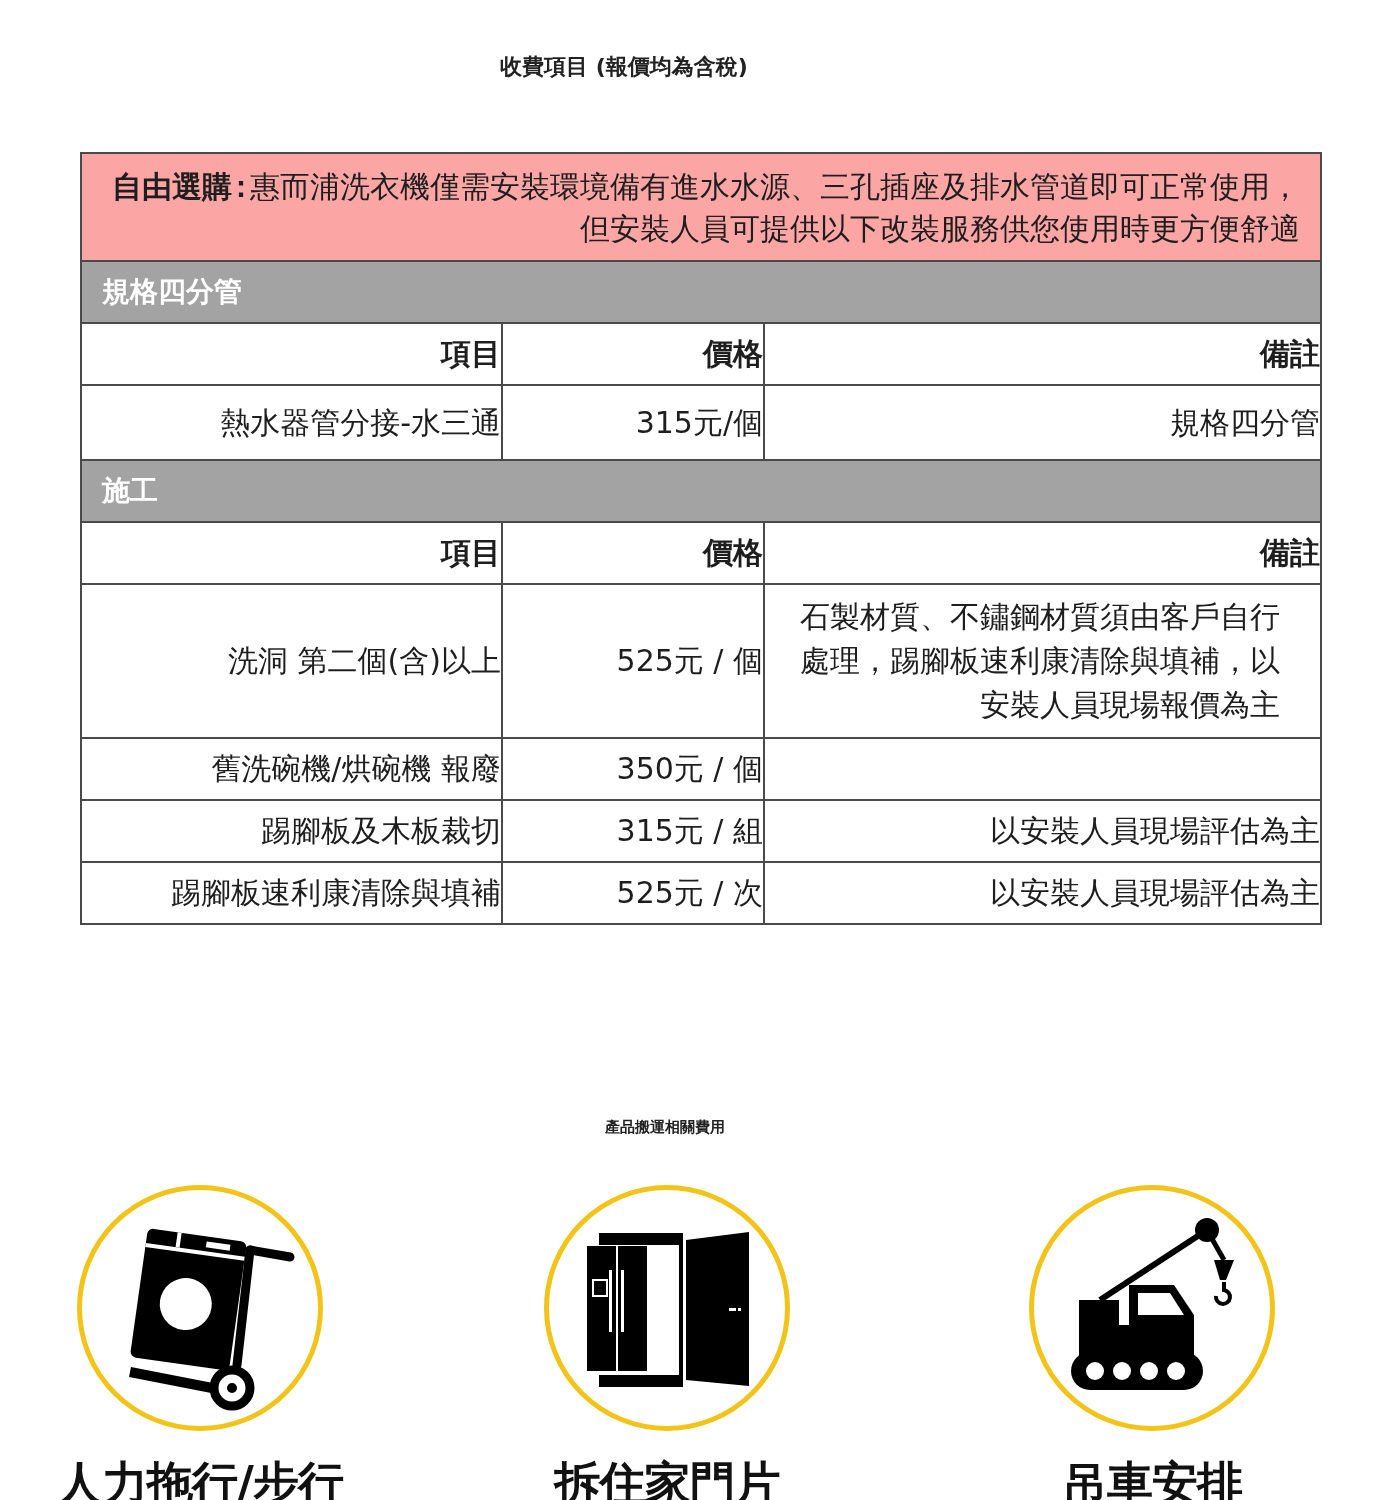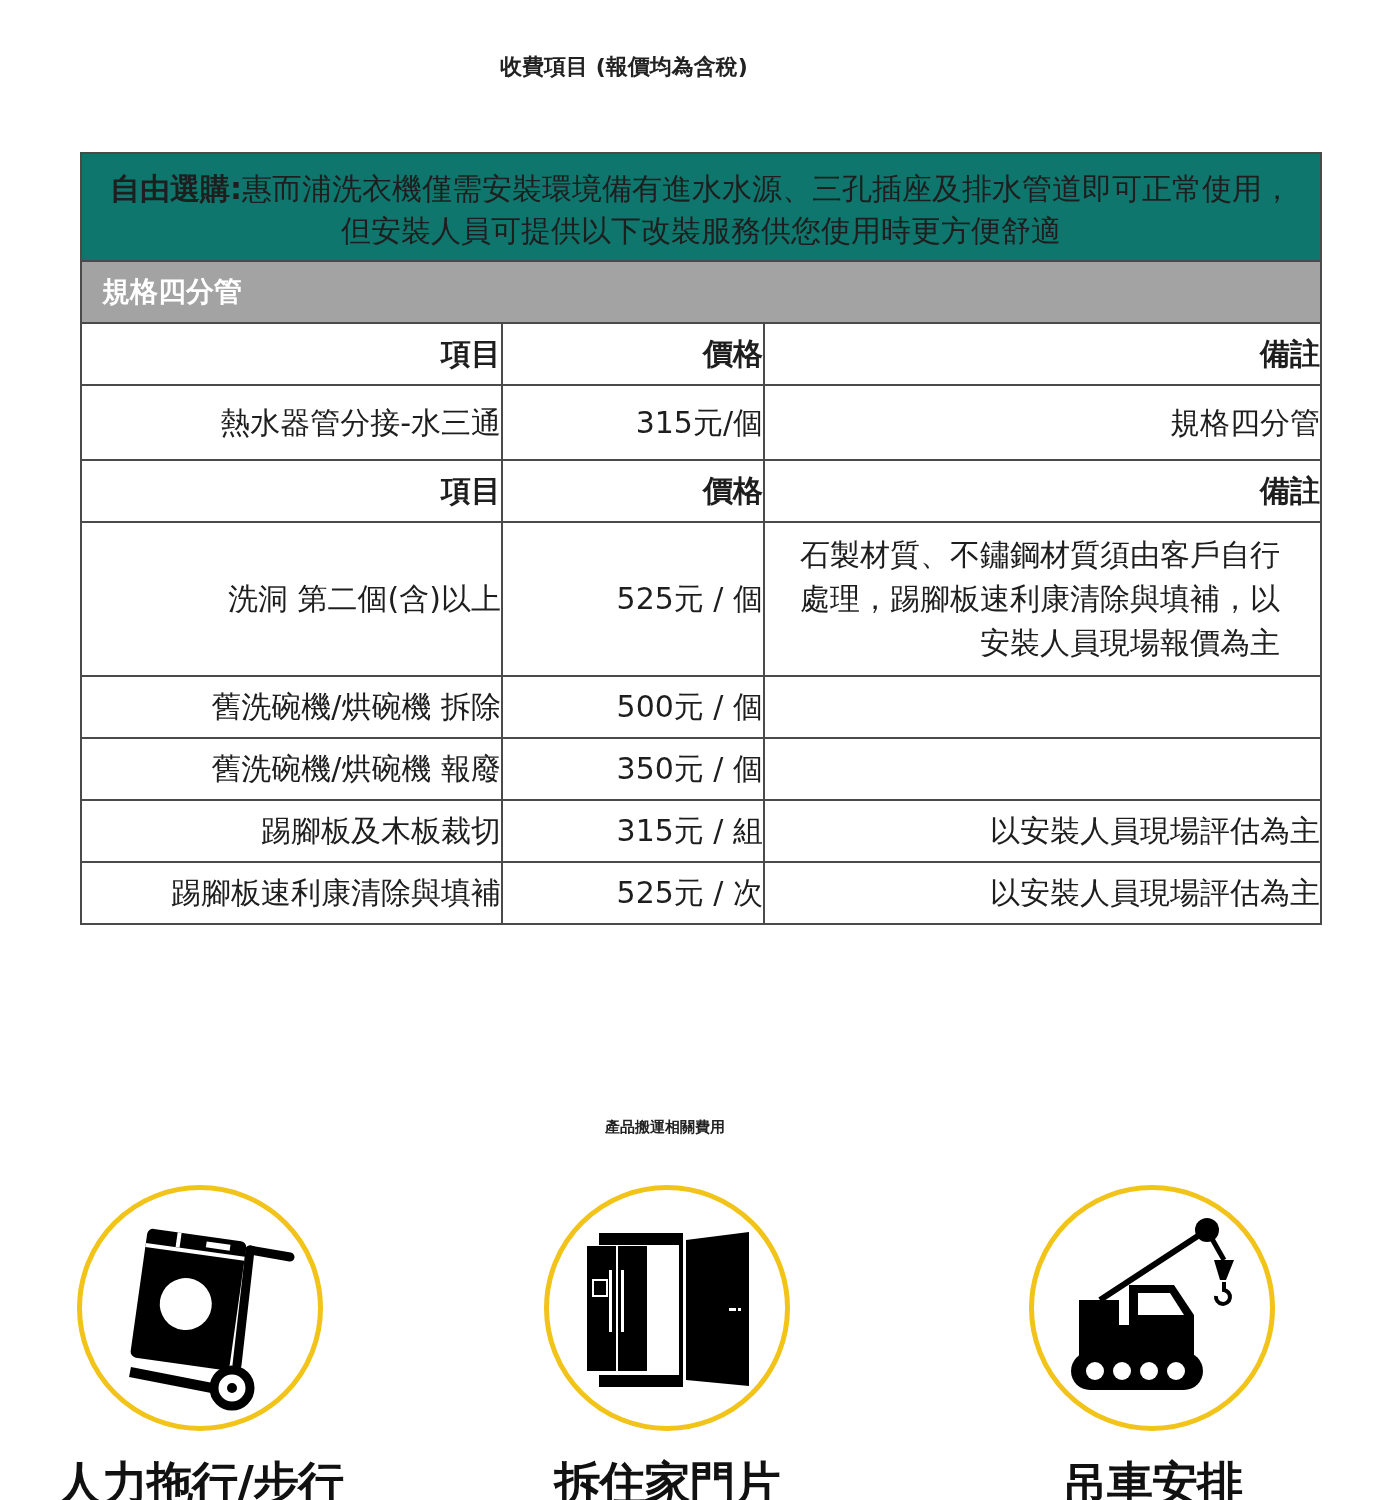--- a/index.html
+++ b/index.html
@@ -31,27 +31,28 @@
     top: 152px;
     width: 1240px;
     border-collapse: collapse;
     table-layout: fixed;
   }
   .price-table td, .price-table th {
     border: 2.5px solid #4a4a4a;
     padding: 0;
   }
   .intro-cell {
-    background: #0f766e;
+    background: #fca5a5;
     font-size: 30px;
     line-height: 42px;
     padding: 14px 20px 8px 20px !important;
-    text-align: center;
+    text-align: right;
     font-weight: normal;
     color: #1e1e1e;
+    font-family: Liberation Mono, monospace;
   }
   .intro-cell b {
     font-weight: bold;
   }
   .section-cell {
     background: #a3a3a3;
     color: #ffffff;
     font-size: 28px;
     font-weight: bold;
     height: 60px;
@@ -143,33 +144,31 @@
     <td class="col-head">價格</td>
     <td class="col-head">備註</td>
   </tr>
   <tr style="height:75px">
     <td class="cell">熱水器管分接-水三通</td>
     <td class="cell">315元/個</td>
     <td class="cell note">規格四分管</td>
   </tr>
 
   <tr>
+    <td class="section-cell" colspan="3">施工</td>
+  </tr>
+  <tr>
     <td class="col-head">項目</td>
     <td class="col-head">價格</td>
     <td class="col-head">備註</td>
   </tr>
   <tr>
     <td class="cell tall">洗洞 第二個(含)以上</td>
     <td class="cell tall">525元 / 個</td>
     <td class="cell note tall" style="padding-right:40px">石製材質、不鏽鋼材質須由客戶自行處理，踢腳板速利康清除與填補，以安裝人員現場報價為主</td>
-  </tr>
-  <tr>
-    <td class="cell">舊洗碗機/烘碗機 拆除</td>
-    <td class="cell">500元 / 個</td>
-    <td class="cell note"></td>
   </tr>
   <tr>
     <td class="cell">舊洗碗機/烘碗機 報廢</td>
     <td class="cell">350元 / 個</td>
     <td class="cell note"></td>
   </tr>
   <tr>
     <td class="cell">踢腳板及木板裁切</td>
     <td class="cell">315元 / 組</td>
     <td class="cell note">以安裝人員現場評估為主</td>

